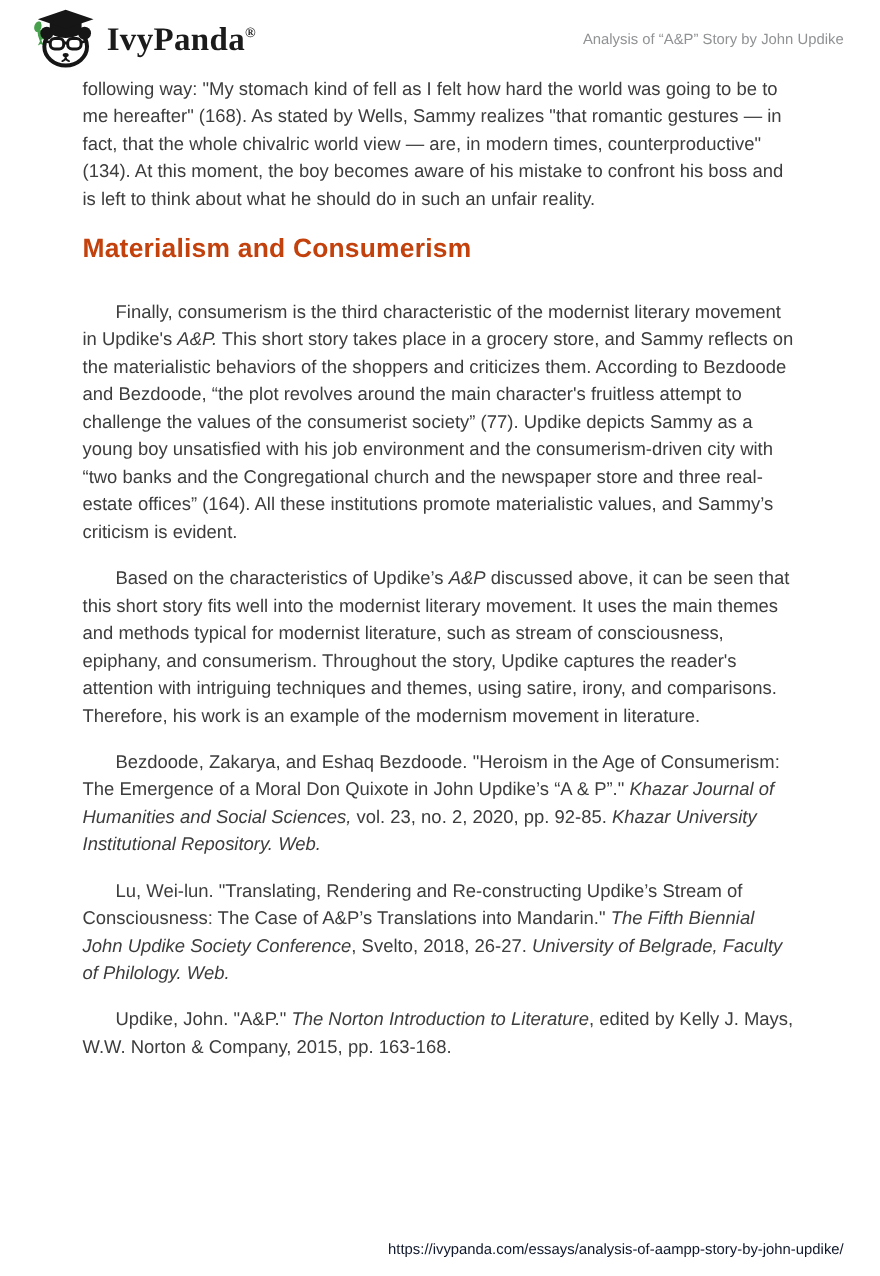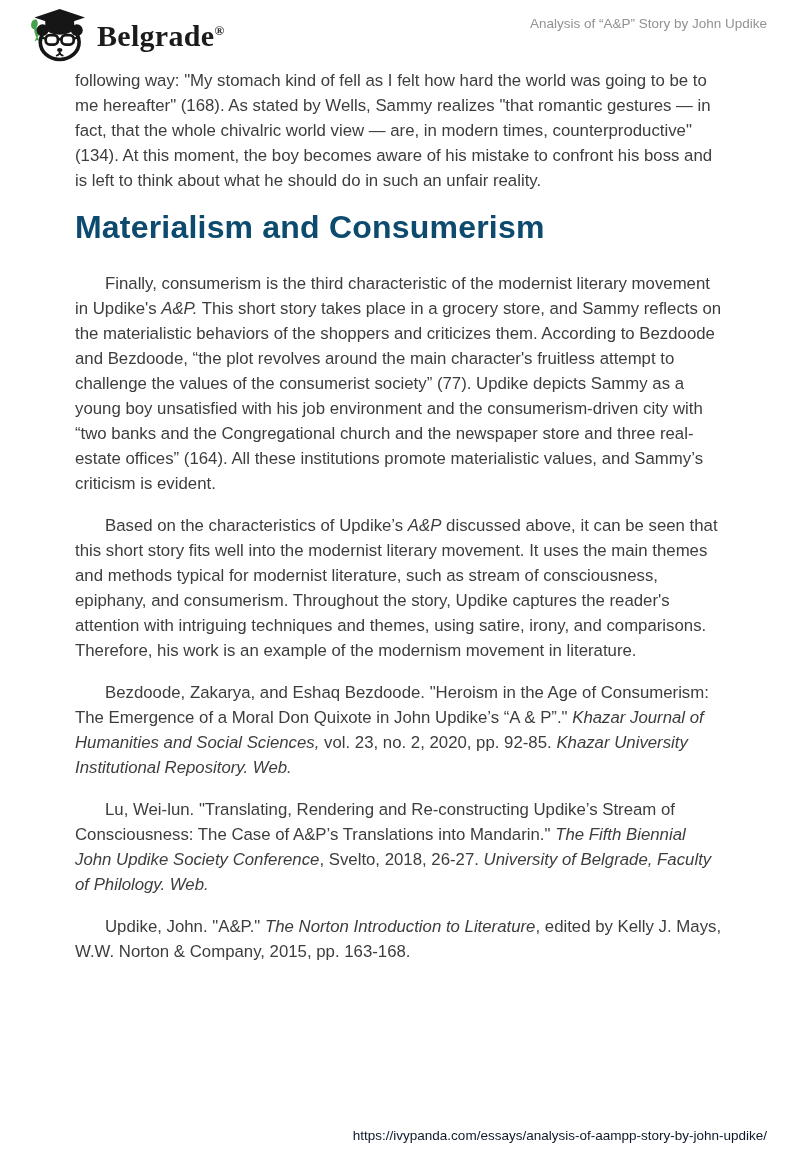--- a/index.html
+++ b/index.html
@@ -34,42 +34,42 @@
   }
   .brand-name sup {
     font-size: 13px;
     font-weight: bold;
     vertical-align: super;
     line-height: 0;
   }
   .doc-title {
     margin-left: auto;
     align-self: flex-start;
-    margin-top: 8px;
+    margin-top: 20px;
     font-size: 13.5px;
     color: #909294;
     white-space: nowrap;
   }
 
   
   article.doc {
     margin: 0 75px;
     width: 650px;
     color: #3d3d3d;
     font-size: 16.8px;
     line-height: 25px;
   }
   article.doc p { margin: 0 0 17px 0; }
   article.doc p.indent { text-indent: 30px; }
   article.doc h2 {
     margin: 17px 0 27px 0;
-    font-size: 32px;
+    font-size: 24px;
     line-height: 34px;
     font-weight: bold;
-    color: #0c4a6e;
+    color: #c2410c;
     letter-spacing: 0.2px;
   }
   article.doc em { font-style: italic; }
 
   
   .page-footer {
     position: absolute;
     top: 1128px;
     right: 33px;
     font-size: 13.5px;
@@ -101,21 +101,21 @@
         <line x1="19.5" y1="34" x2="14.5" y2="32.5" stroke="#161616" stroke-width="2.6"></line>
         <line x1="50.5" y1="34" x2="55.5" y2="32.5" stroke="#161616" stroke-width="2.6"></line>
 
         <ellipse cx="35" cy="46.5" rx="3" ry="2.1" fill="#161616"></ellipse>
         <path d="M35 48.5 q0 3.2 -3.4 4.2 M35 48.5 q0 3.2 3.4 4.2" stroke="#161616" stroke-width="1.8" fill="none" stroke-linecap="round"></path>
 
         <path d="M19 14 v7 a16 8.5 0 0 0 32 0 v-7 z" fill="#161616"></path>
         <polygon points="35,1 63,10.5 35,20 7,10.5" fill="#161616"></polygon>
       </svg>
     </span>
-    <span class="brand-name"><span>Belgrade</span><sup>®</sup></span>
+    <span class="brand-name"><span>IvyPanda</span><sup>®</sup></span>
   </div>
   <div class="doc-title">Analysis of “A&amp;P” Story by John Updike</div>
 </header>
 
 <main>
   <article class="doc">
       <p><span>following way: "My stomach kind of fell as I felt how hard the world was going to be to me hereafter" (168). As stated by Wells, Sammy realizes "that romantic gestures — in fact, that the whole chivalric world view — are, in modern times, counterproductive" (134). At this moment, the boy becomes aware of his mistake to confront his boss and is left to think about what he should do in such an unfair reality.</span></p>
       <h2>Materialism and Consumerism</h2>
       <p class="indent"><span>Finally, consumerism is the third characteristic of the modernist literary movement in Updike's </span><em>A&amp;P.</em><span> This short story takes place in a grocery store, and Sammy reflects on the materialistic behaviors of the shoppers and criticizes them. According to Bezdoode and Bezdoode, “the plot revolves around the main character's fruitless attempt to challenge the values of the consumerist society” (77). Updike depicts Sammy as a young boy unsatisfied with his job environment and the consumerism-driven city with “two banks and the Congregational church and the newspaper store and three real-estate offices” (164). All these institutions promote materialistic values, and Sammy’s criticism is evident.</span></p>
       <p class="indent"><span>Based on the characteristics of Updike’s </span><em>A&amp;P</em><span> discussed above, it can be seen that this short story fits well into the modernist literary movement. It uses the main themes and methods typical for modernist literature, such as stream of consciousness, epiphany, and consumerism. Throughout the story, Updike captures the reader's attention with intriguing techniques and themes, using satire, irony, and comparisons. Therefore, his work is an example of the modernism movement in literature.</span></p>

